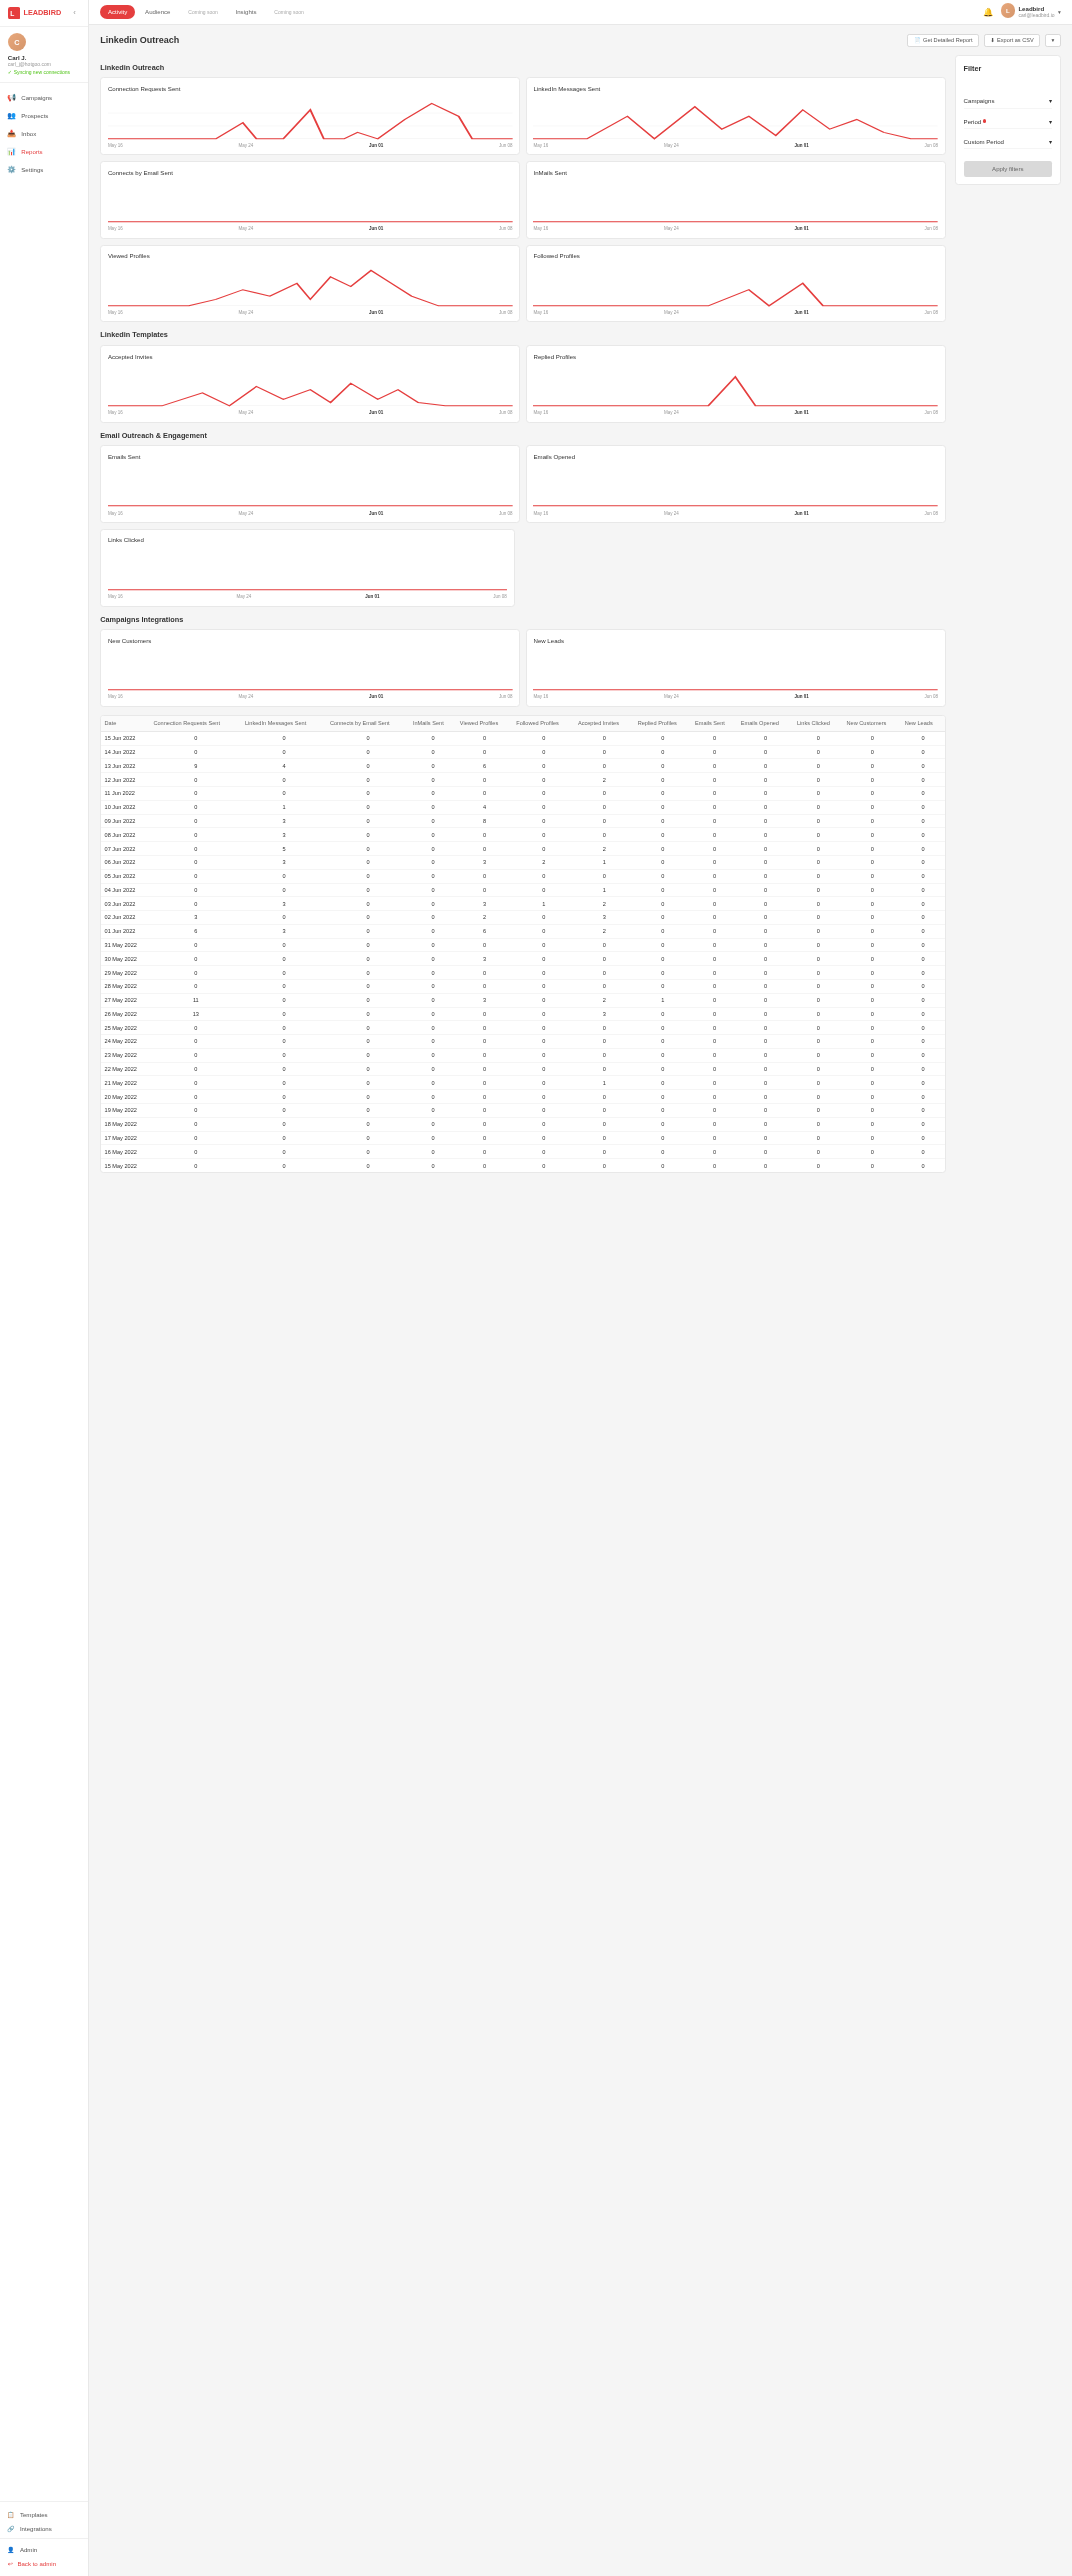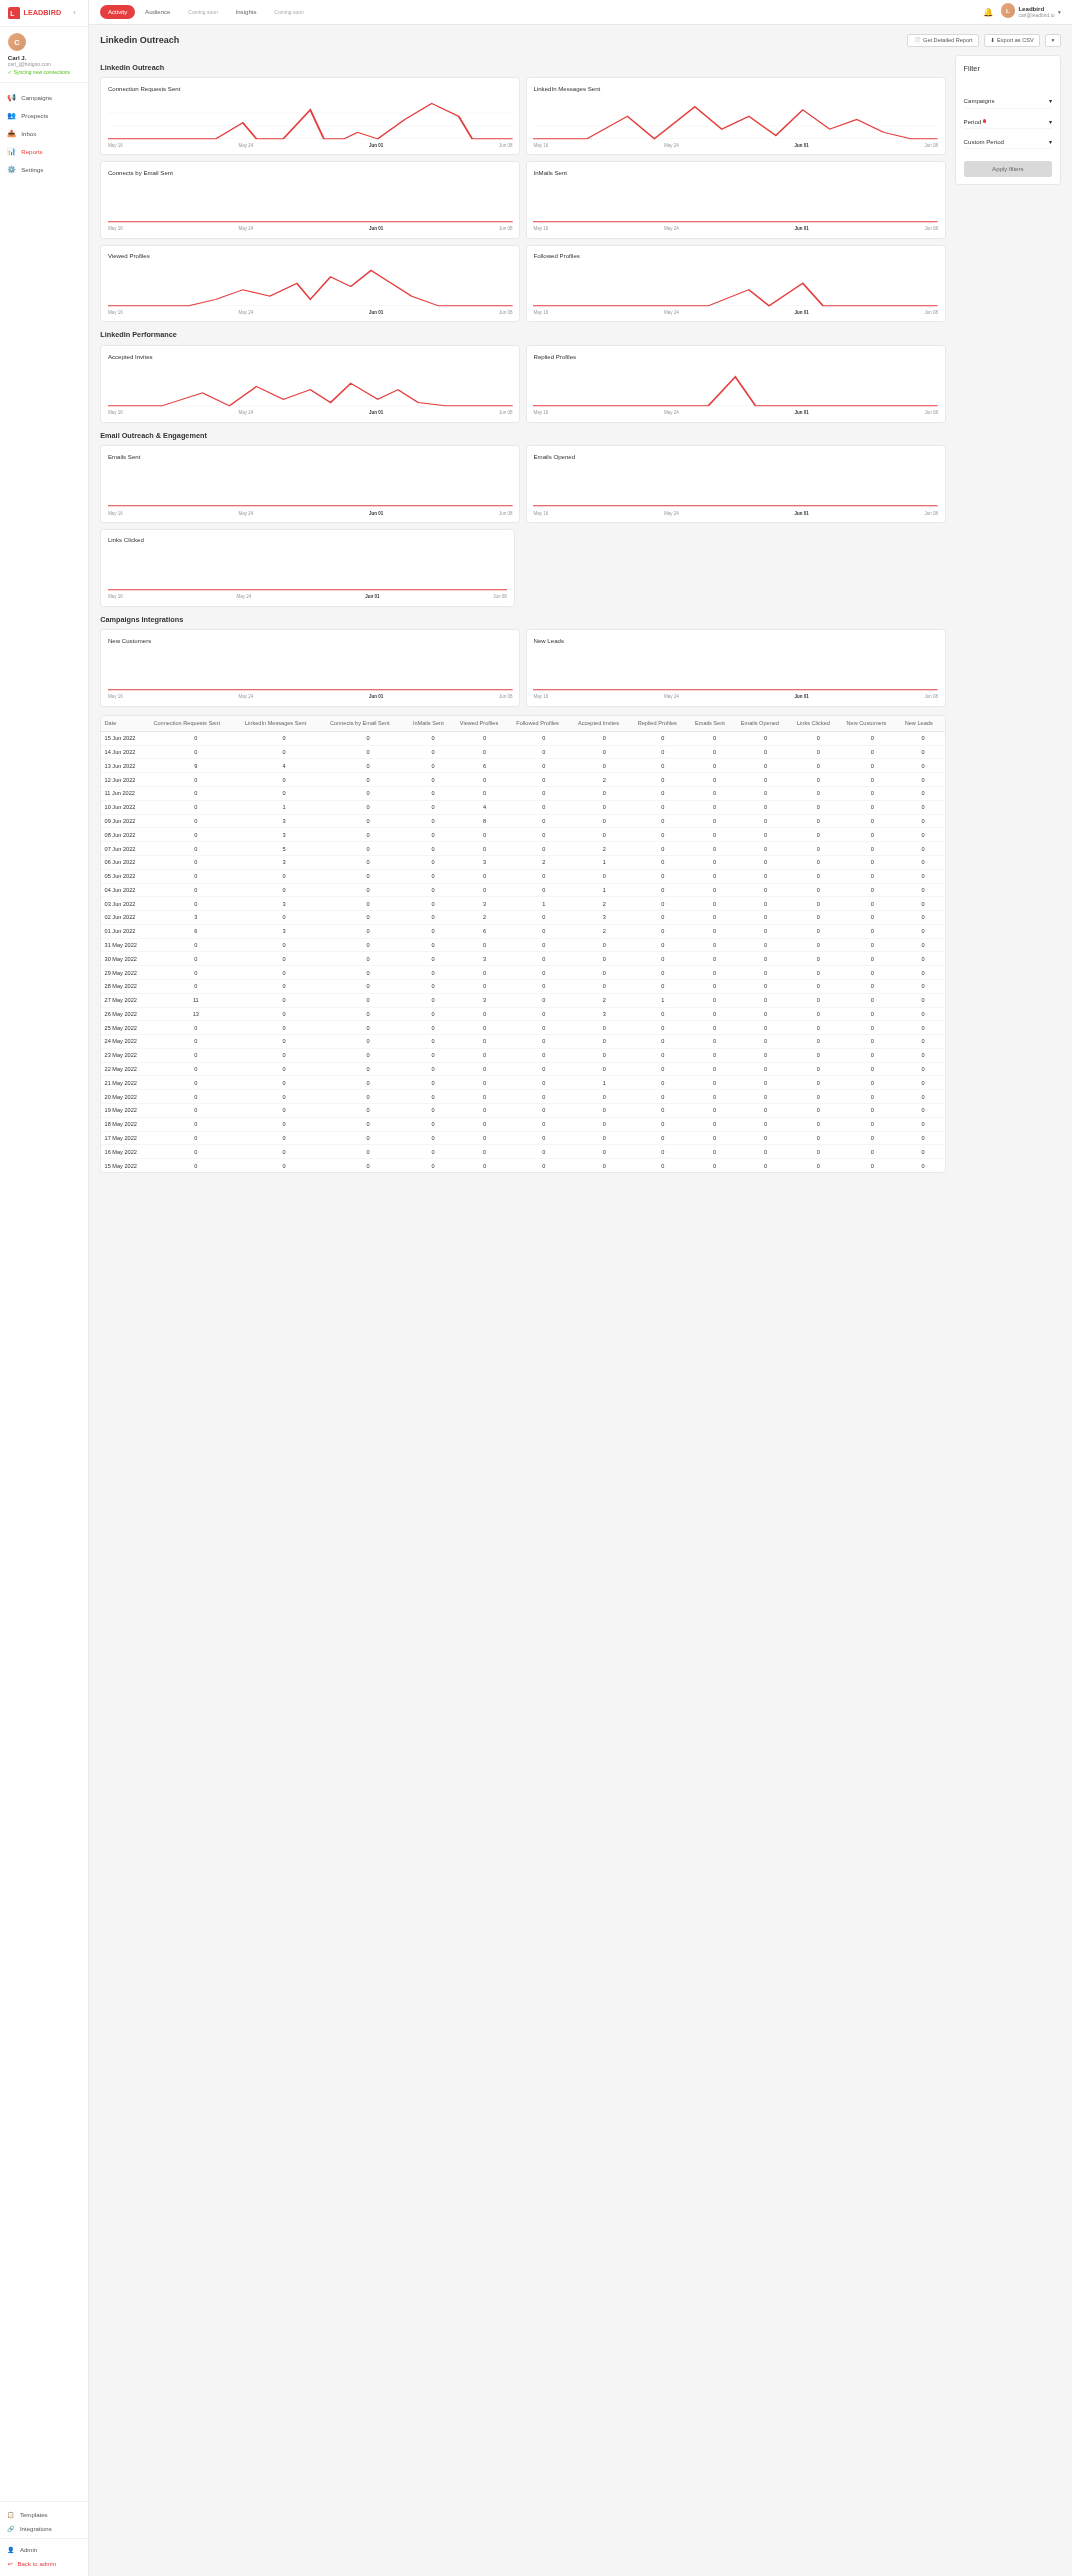--- a/index.html
+++ b/index.html
@@ -49,21 +49,21 @@
     .header-actions { display: flex; gap: 4.5px; align-items: center; }
     .action-btn { display: flex; align-items: center; gap: 2.2px; padding: 2.8px 5.6px; border: 0.6px solid #d9d9d9; border-radius: 2.2px; background: #fff; cursor: pointer; font-size: 5.6px; color: #555; }
 
     
     .content-with-filter { display: flex; gap: 9px; }
     .content-main { flex: 1; }
 
     
     .filter-panel { width: 106px; flex-shrink: 0; }
     .filter-box { background: #fff; border: 0.6px solid #e8e8e8; border-radius: 3.4px; padding: 7.8px; }
-    .filter-title { font-size: 7.3px; font-weight: 400; margin-bottom: 21px; }
+    .filter-title { font-size: 7.3px; font-weight: 700; margin-bottom: 21px; }
     .filter-group { margin-bottom: 5.6px; }
     .filter-label { display: flex; align-items: center; justify-content: space-between; padding: 3.4px 0; font-size: 6.1px; color: #333; cursor: pointer; border-bottom: 0.6px solid #f5f5f5; }
     .filter-dot { width: 3.4px; height: 3.4px; background: #e53e3e; border-radius: 50%; display: inline-block; margin-left: 1.7px; }
     .filter-apply-btn { width: 100%; padding: 4.5px; background: #d9d9d9; border: none; border-radius: 2.2px; cursor: pointer; font-size: 6.1px; color: #666; margin-top: 5.6px; }
 
     
     .section-title { font-size: 7.3px; font-weight: 600; color: #333; margin-bottom: 5.6px; margin-top: 7.8px; }
 
     
     .charts-grid { display: grid; grid-template-columns: 1fr 1fr; gap: 5.6px; margin-bottom: 5.6px; }
@@ -298,21 +298,21 @@
             </div>
             <div class="chart-xaxis">
               <span>May 16</span>
               <span>May 24</span>
               <span class="active-label">Jun 01</span>
               <span>Jun 08</span>
             </div>
           </div>
         </div>
 
-        <div class="section-title">Linkedin Performance</div>
+        <div class="section-title">Linkedin Templates</div>
         <div class="charts-grid">
 
           <div class="chart-card">
             <div class="chart-title">Accepted Invites</div>
             <div class="chart-area">
               <svg class="mini-chart" viewBox="0 0 300 70" preserveAspectRatio="none">
                 <line x1="0" y1="65" x2="300" y2="65" stroke="#f0f0f0" stroke-width="1"></line>
                 <polyline points="0,65 40,65 70,45 90,65 110,35 130,55 150,40 165,60 180,30 200,55 215,40 230,60 250,65 270,65 300,65" fill="none" stroke="#e53e3e" stroke-width="1.5"></polyline>
               </svg>
             </div>

